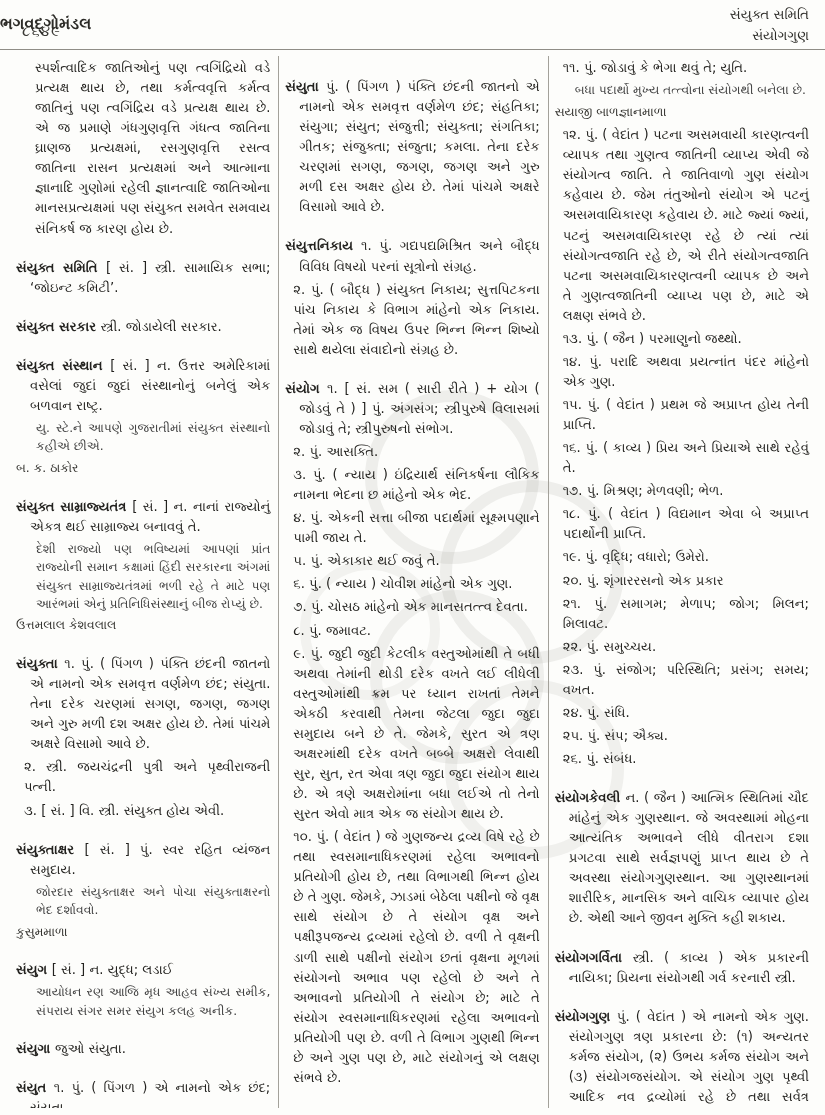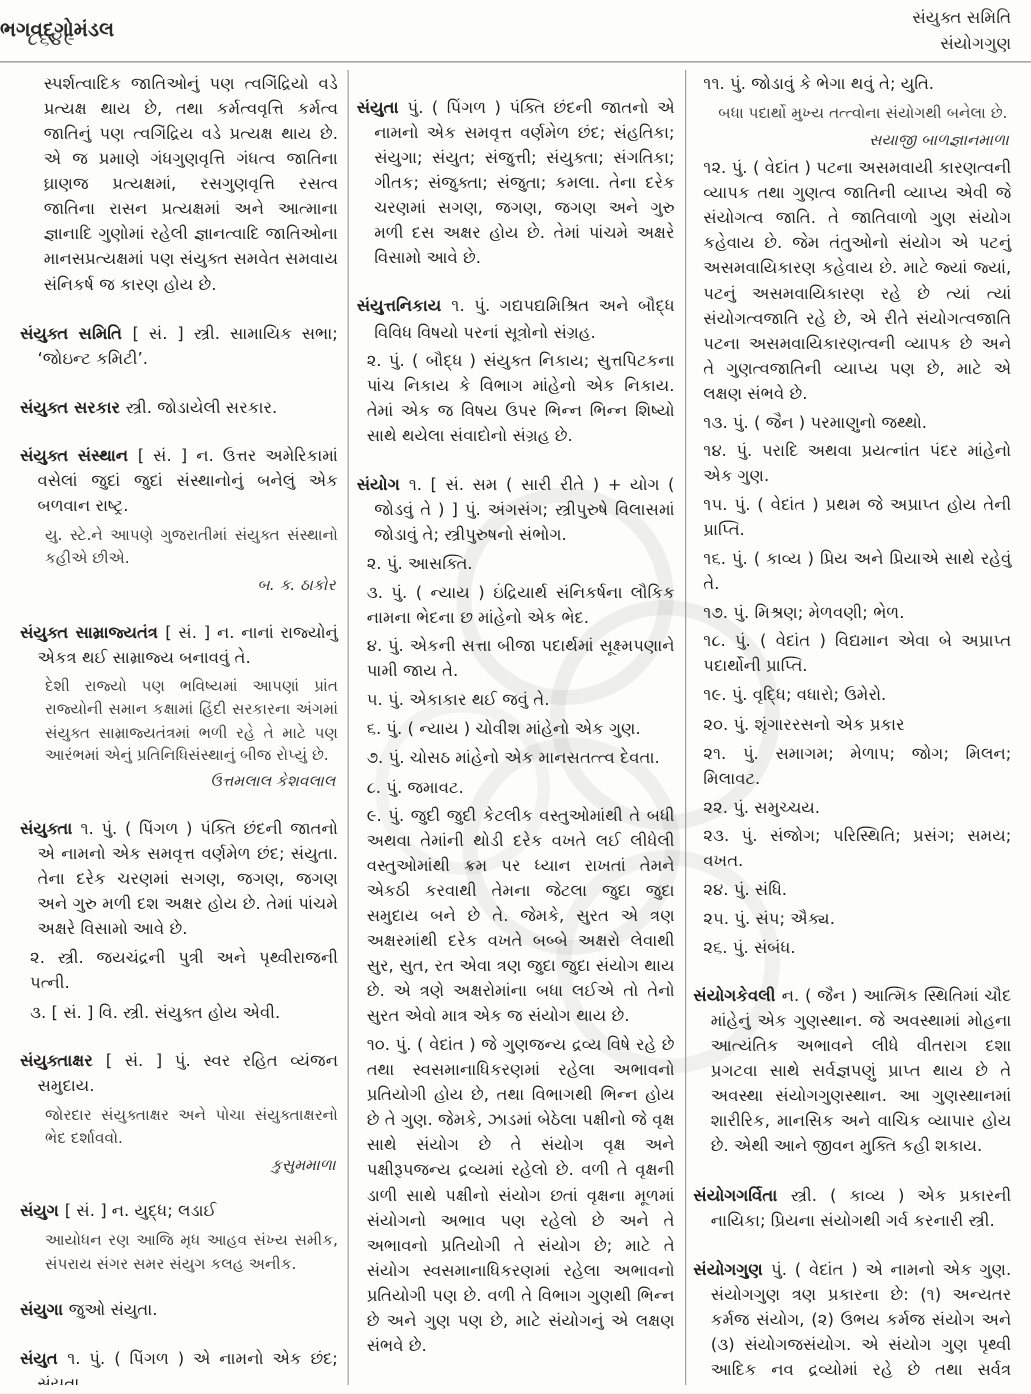--- a/index.html
+++ b/index.html
@@ -54,23 +54,23 @@
   .block{margin:0 0 3px 0;}
   .block.continuation{margin-top:0;margin-left:19px;}
   .block.entry{padding-left:14px;text-indent:-14px;margin-top:19px;}
   .headword{font-weight:bold;}
   .block.sense{margin-left:8px;}
   .block.quote{
     margin-left:20px;margin-top:2px;
     font-size:12.3px;line-height:1.5;color:#404040;
   }
   .attribution{
-    text-align:right;
+    text-align:left;
     font-size:12.3px;
-    margin:0 2px 4px 0;color:#33322e;font-style:italic;
+    margin:0 2px 4px 0;color:#33322e;
   }
   
   .wm{position:absolute;border-radius:50%;pointer-events:none;z-index:1;}
   .wm1{left:365px;top:390px;width:150px;height:150px;border:12px solid rgba(150,148,140,.14);}
   .wm2{left:440px;top:480px;width:160px;height:160px;border:12px solid rgba(150,148,140,.14);}
   .wm3{left:370px;top:590px;width:150px;height:150px;border:12px solid rgba(150,148,140,.13);}
   .wm4{left(445px);left:445px;top:680px;width:155px;height:155px;border:12px solid rgba(150,148,140,.12);}
   .wm5{left:300px;top:560px;width:120px;height:120px;border:10px solid rgba(150,148,140,.10);}
 </style>
 </head>

